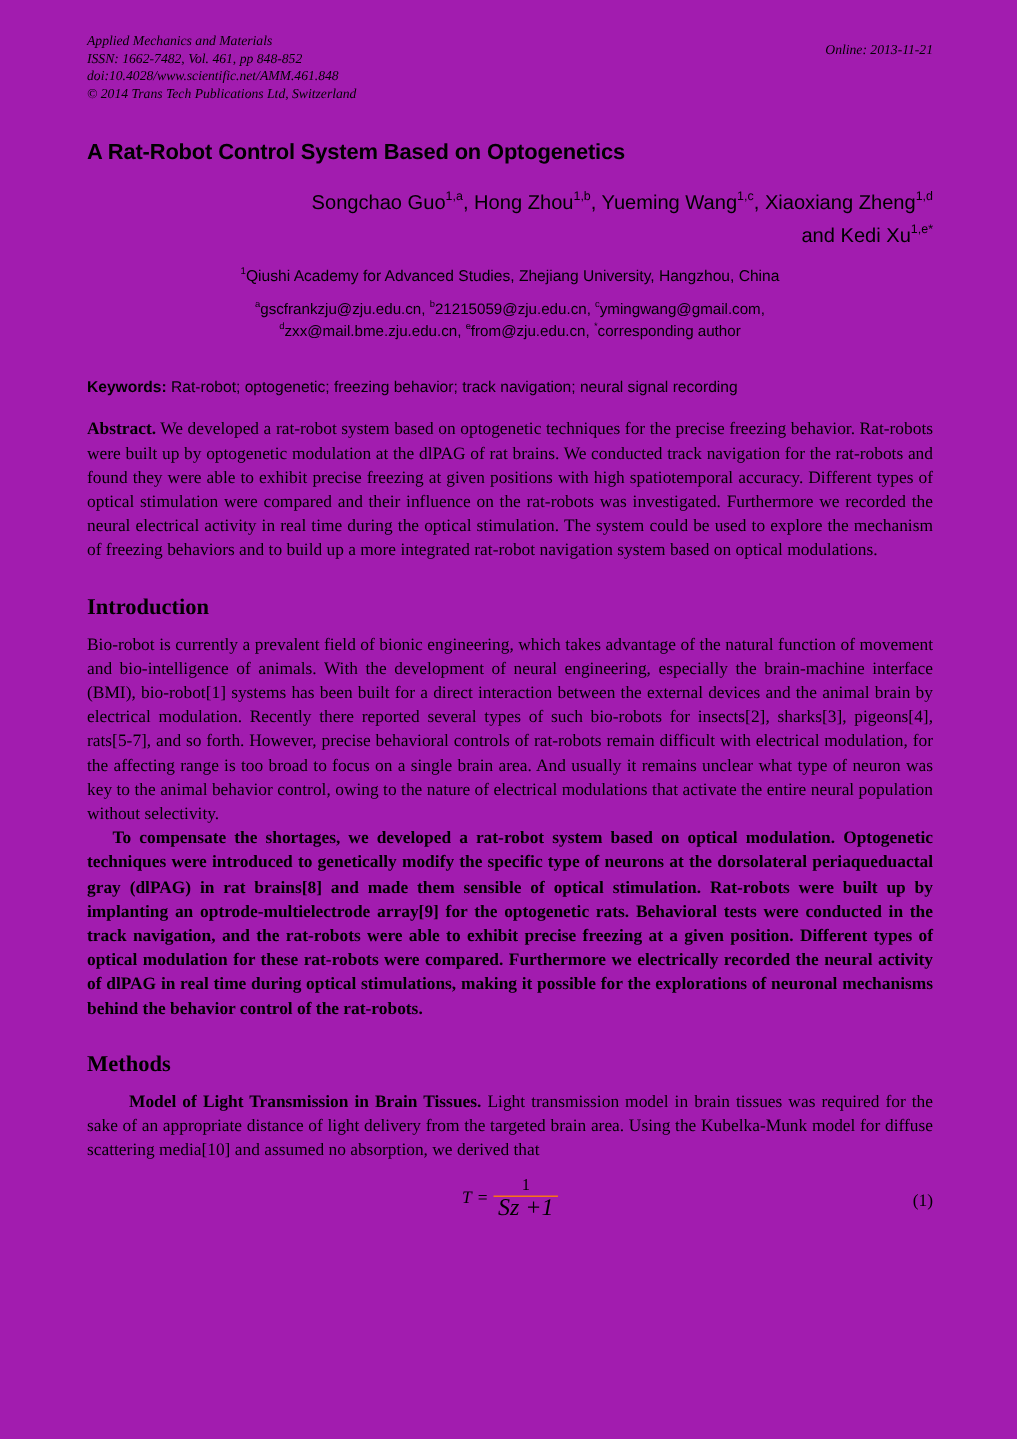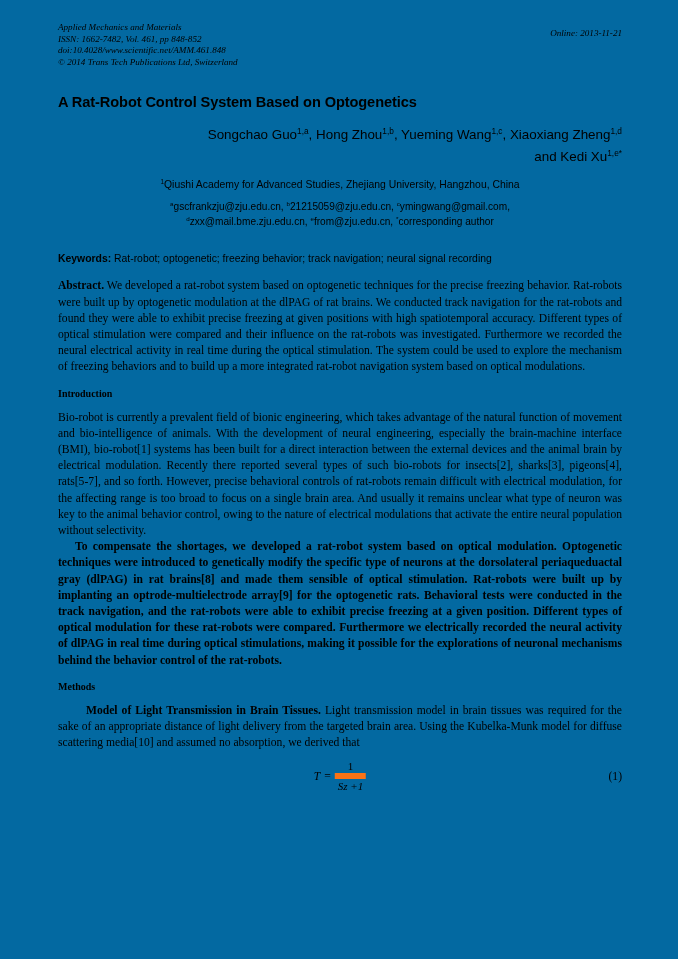--- a/index.html
+++ b/index.html
@@ -14,21 +14,21 @@
     color: #000000;
     -webkit-font-smoothing: antialiased;
   }
 
   .page {
     position: relative;
     width: 678px;
     height: 959px;
     box-sizing: border-box;
     padding: 22px 56px 12px 58px;
-    background: #0369a1;
+    background: #a21caf;
     overflow: hidden;
   }
 
   
   .masthead {
     position: relative;
     font-family: "Liberation Serif", "DejaVu Serif", serif;
     font-style: italic;
     font-size: 9.1px;
     line-height: 11.6px;
@@ -102,22 +102,22 @@
   
   .abstract {
     margin-top: 12px;
     font-size: 11.6px;
     line-height: 16.2px;
     text-align: justify;
   }
   .abstract .lead { font-weight: bold; }
 
   .section-head {
-    margin-top: 10px;
-    font-size: 10px;
+    margin-top: 22px;
+    font-size: 15px;
     font-weight: bold;
     line-height: 15px;
   }
 
   .para {
     margin-top: 9px;
     font-size: 11.6px;
     line-height: 16.2px;
     text-align: justify;
   }
@@ -149,23 +149,23 @@
     text-align: center;
     vertical-align: middle;
   }
   .frac .num {
     font-style: normal;
     font-size: 11px;
     padding: 0 3px 1px 3px;
     line-height: 12px;
   }
   .frac .den {
-    border-top: 6px solid #f97316;
+    border-top: 1px solid #f97316;
     padding: 1px 3px 0 3px;
-    font-size: 11px;
+    font-size: 16px;
     line-height: 13px;
   }
   .eq-number {
     position: absolute;
     right: 0;
     top: 12px;
     font-size: 11.6px;
   }
 
   .sup-small {

